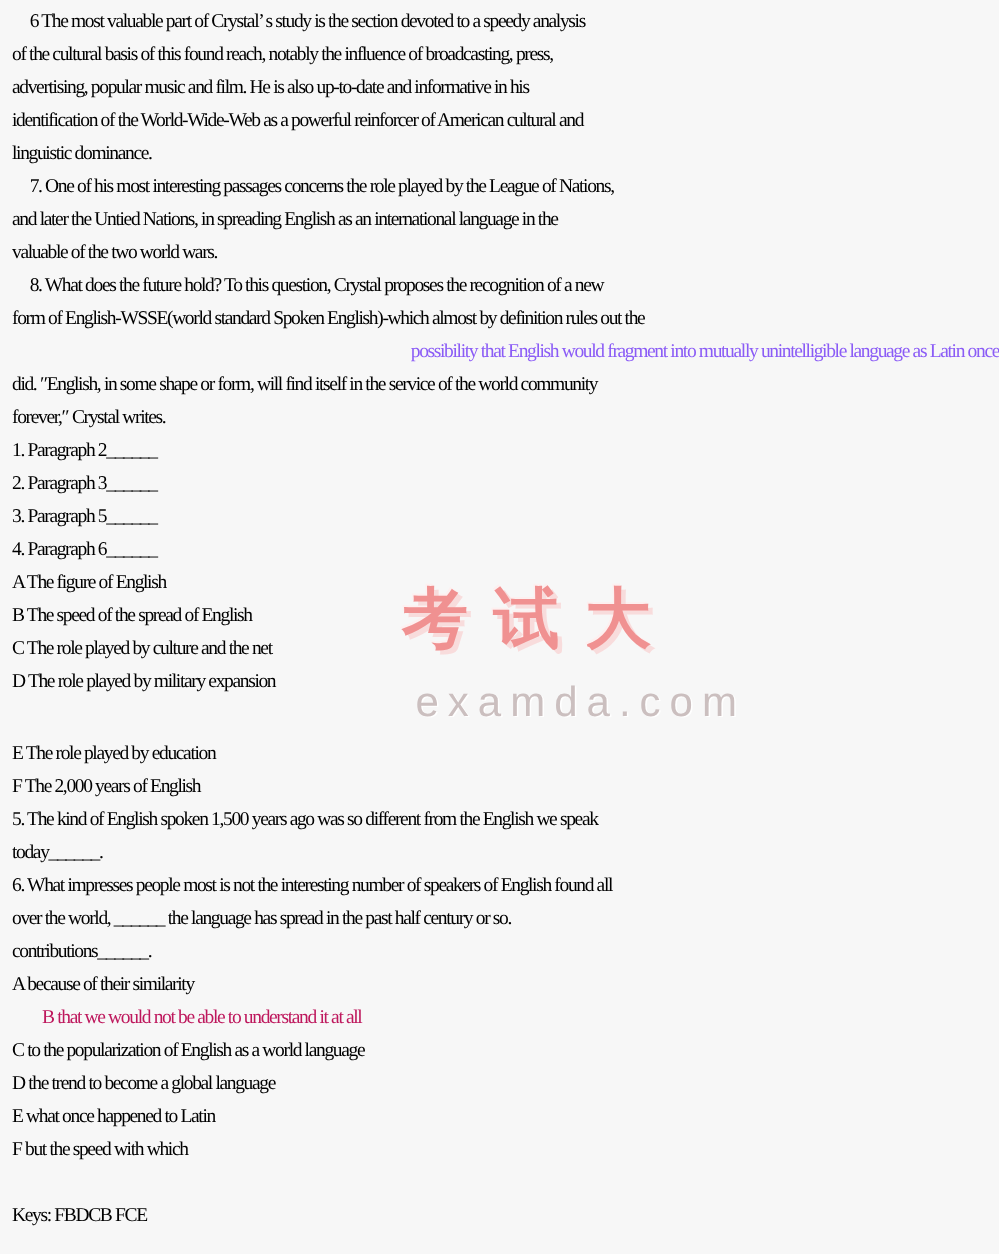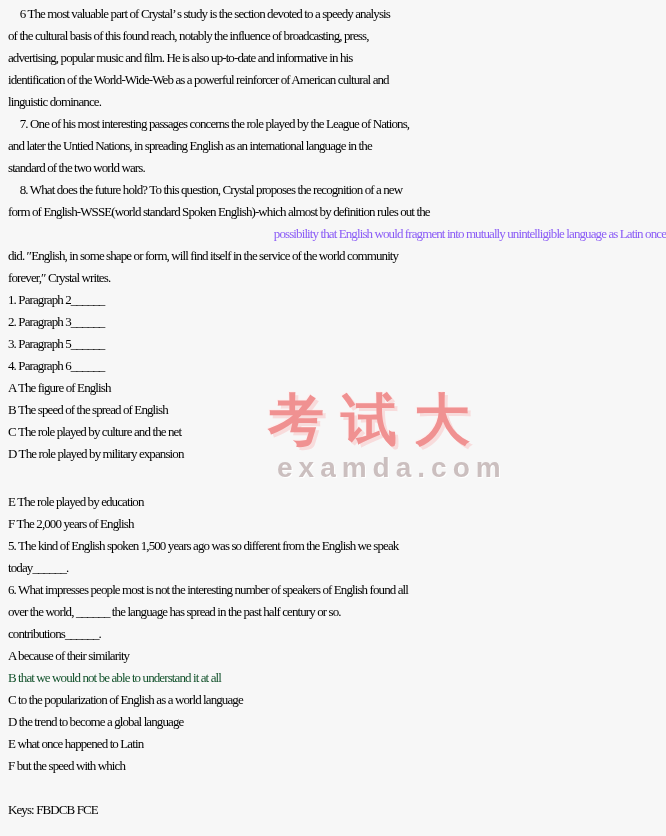--- a/index.html
+++ b/index.html
@@ -29,34 +29,34 @@
   .watermark {
     position: absolute;
     left: 0; top: 0;
     z-index: 1;
   }
   .wm-cn {
     position: absolute;
     left: 268px;
     top: 383px;
     font-family: "DejaVu Sans", sans-serif;
-    font-size: 56px;
+    font-size: 44px;
     font-weight: bold;
     letter-spacing: 17px;
     color: #f09191;
     text-shadow: 3px 3px 0 #f8dcdc, -1px -1px 0 #fdf0f0;
     white-space: nowrap;
   }
   .wm-en {
     position: absolute;
     left: 277px;
     top: 452px;
     font-family: "Liberation Sans", "DejaVu Sans", sans-serif;
     font-size: 28px;
-    font-weight: bold;
+    font-weight: normal;
     letter-spacing: 6px;
     color: #cbbfbf;
     text-shadow: 1px 1px 0 #ffffff;
     white-space: nowrap;
   }
 </style>
 </head>
 <body>
 
 <div class="page" style="background: rgb(247, 247, 247);">
@@ -67,21 +67,21 @@
   </div>
 
   <div class="text-layer">
     <div class="line" style="color: rgb(0, 0, 0);">     6 The most valuable part of Crystal’ s study is the section devoted to a speedy analysis</div>
     <div class="line" style="color: rgb(0, 0, 0);">of the cultural basis of this found reach, notably the influence of broadcasting, press,</div>
     <div class="line" style="color: rgb(0, 0, 0);">advertising, popular music and film. He is also up-to-date and informative in his</div>
     <div class="line" style="color: rgb(0, 0, 0);">identification of the World-Wide-Web as a powerful reinforcer of American cultural and</div>
     <div class="line" style="color: rgb(0, 0, 0);">linguistic dominance.</div>
     <div class="line" style="color: rgb(0, 0, 0);">     7. One of his most interesting passages concerns the role played by the League of Nations,</div>
     <div class="line" style="color: rgb(0, 0, 0);">and later the Untied Nations, in spreading English as an international language in the</div>
-    <div class="line" style="color: rgb(0, 0, 0);">standard of the two world wars.</div>
+    <div class="line" style="color: rgb(0, 0, 0);">valuable of the two world wars.</div>
     <div class="line" style="color: rgb(0, 0, 0);">     8. What does the future hold? To this question, Crystal proposes the recognition of a new</div>
     <div class="line" style="color: rgb(0, 0, 0);">form of English-WSSE(world standard Spoken English)-which almost by definition rules out the</div>
     <div class="line" style="color: #8b5cf6; text-align: right;">possibility that English would fragment into mutually unintelligible language as Latin once</div>
     <div class="line" style="color: rgb(0, 0, 0);">did. ″English, in some shape or form, will find itself in the service of the world community</div>
     <div class="line" style="color: rgb(0, 0, 0);">forever,″ Crystal writes.</div>
     <div class="line" style="color: rgb(0, 0, 0);">1. Paragraph 2______</div>
     <div class="line" style="color: rgb(0, 0, 0);">2. Paragraph 3______</div>
     <div class="line" style="color: rgb(0, 0, 0);">3. Paragraph 5______</div>
     <div class="line" style="color: rgb(0, 0, 0);">4. Paragraph 6______</div>
     <div class="line" style="color: rgb(0, 0, 0);">A The figure of English</div>
@@ -89,21 +89,21 @@
     <div class="line" style="color: rgb(0, 0, 0);">C The role played by culture and the net</div>
     <div class="line" style="color: rgb(0, 0, 0);">D The role played by military expansion</div>
     <div class="line" style="color: rgb(0, 0, 0); margin-top: 26px;">E The role played by education</div>
     <div class="line" style="color: rgb(0, 0, 0);">F The 2,000 years of English</div>
     <div class="line" style="color: rgb(0, 0, 0);">5. The kind of English spoken 1,500 years ago was so different from the English we speak</div>
     <div class="line" style="color: rgb(0, 0, 0);">today______.</div>
     <div class="line" style="color: rgb(0, 0, 0);">6. What impresses people most is not the interesting number of speakers of English found all</div>
     <div class="line" style="color: rgb(0, 0, 0);">over the world, ______ the language has spread in the past half century or so.</div>
     <div class="line" style="color: rgb(0, 0, 0);">contributions______.</div>
     <div class="line" style="color: rgb(0, 0, 0);">A because of their similarity</div>
-    <div class="line" style="color: #14532d;">B that we would not be able to understand it at all</div>
+    <div class="line" style="color: #be185d; margin-left: 20px;">B that we would not be able to understand it at all</div>
     <div class="line" style="color: rgb(0, 0, 0);">C to the popularization of English as a world language</div>
     <div class="line" style="color: rgb(0, 0, 0);">D the trend to become a global language</div>
     <div class="line" style="color: rgb(0, 0, 0);">E what once happened to Latin</div>
     <div class="line" style="color: rgb(0, 0, 0);">F but the speed with which</div>
     <div class="line" style="color: rgb(0, 0, 0);"></div>
     <div class="line" style="color: rgb(0, 0, 0);">Keys: FBDCB FCE</div>
   </div>
 
 </div>
 

